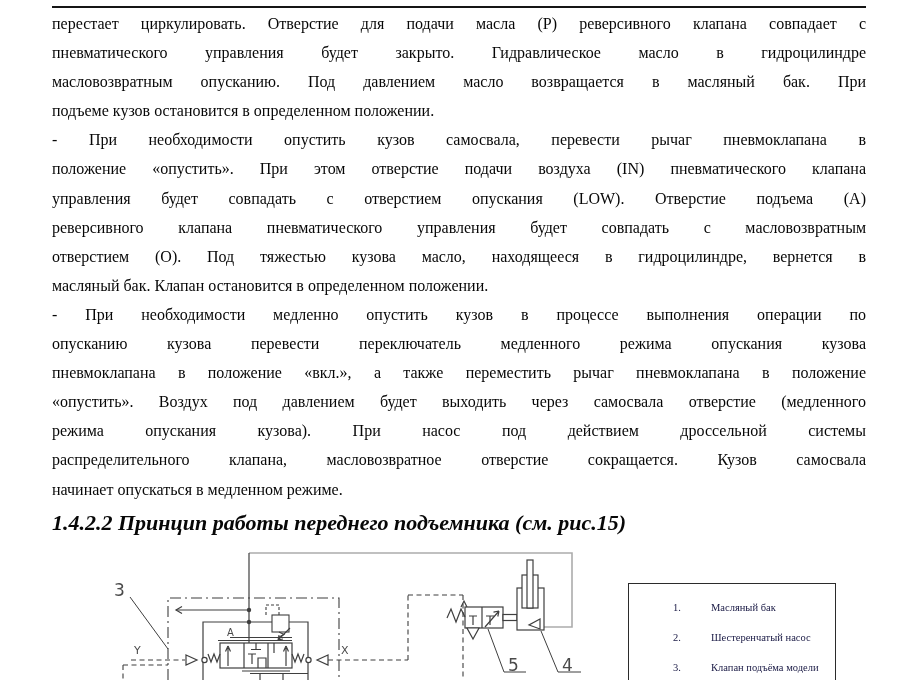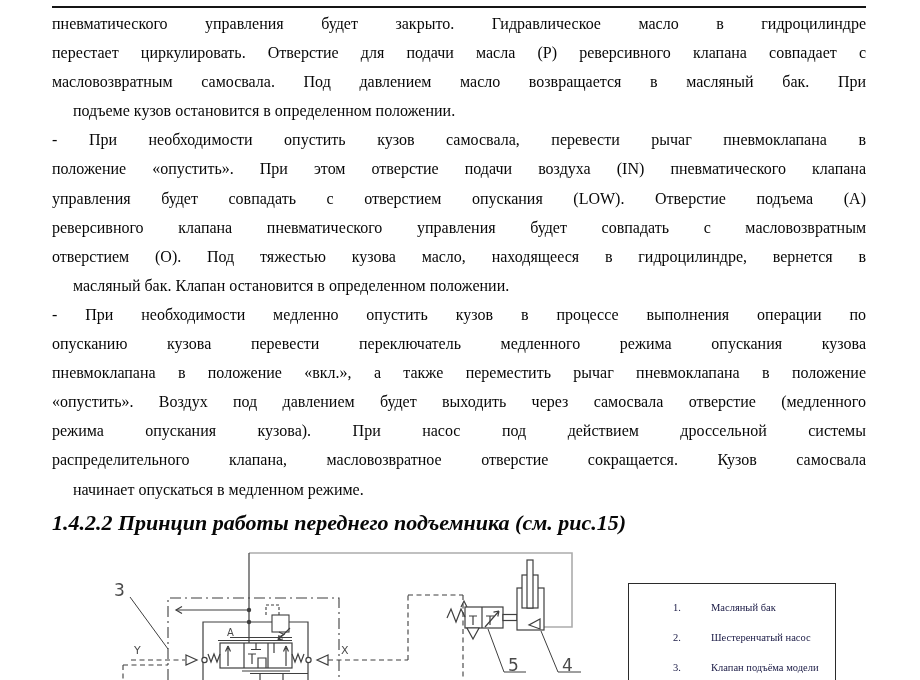--- a/index.html
+++ b/index.html
@@ -7,21 +7,21 @@
     position:relative; width:920px; height:680px; background:#ffffff;
     overflow:hidden; font-family:"Liberation Serif", serif; color:#070707;
   }
   .top-rule { position:absolute; left:52px; top:6px; width:814px; height:2px; background:#151515; }
   .body-text { position:absolute; left:52px; top:9px; width:814px; font-size:16px; }
   .para { margin:0; }
   .tline {
     height:29.1px; line-height:29.1px; overflow:hidden; white-space:nowrap;
     text-align:justify; text-align-last:justify;
   }
-  .tline.last { text-align-last:left;margin-left:21px; }
+  .tline.last { text-align-last:left; }
   .heading {
     position:absolute; left:52px; top:510px; width:814px;
     font-size:22px; font-weight:bold; font-style:italic;
   }
   .figure { position:absolute; left:0; top:545px; }
   svg .ink   { stroke:var(--ink,#3f3f3f); fill:none; }
   svg .inkf  { fill:var(--ink,#3f3f3f); stroke:none; }
   svg .pipe  { stroke:var(--pipe,#acacac); fill:none; }
   svg .wfill { fill:#ffffff; stroke:var(--ink,#3f3f3f); }
   svg text   { fill:#4a4a4a; font-family:"DejaVu Sans", sans-serif; }
@@ -36,23 +36,23 @@
   .legend-label { position:absolute; left:82px; }
 </style>
 </head>
 <body>
 
 <div class="page">
   <div class="top-rule"></div>
 
   <div class="body-text">
       <div class="para">
+        <div class="tline">перестает циркулировать. Отверстие для подачи масла (Р) реверсивного клапана совпадает с</div>
         <div class="tline">пневматического управления будет закрыто. Гидравлическое масло в гидроцилиндре</div>
-        <div class="tline">перестает циркулировать. Отверстие для подачи масла (Р) реверсивного клапана совпадает с</div>
-        <div class="tline">масловозвратным самосвала. Под давлением масло возвращается в масляный бак. При</div>
+        <div class="tline">масловозвратным опусканию. Под давлением масло возвращается в масляный бак. При</div>
         <div class="tline last">подъеме кузов остановится в определенном положении.</div>
       </div>
       <div class="para">
         <div class="tline">- При необходимости опустить кузов самосвала,  перевести рычаг пневмоклапана в</div>
         <div class="tline">положение «опустить». При этом отверстие подачи воздуха (IN) пневматического клапана</div>
         <div class="tline">управления будет совпадать с отверстием опускания (LOW). Отверстие подъема (А)</div>
         <div class="tline">реверсивного клапана пневматического управления будет совпадать с масловозвратным</div>
         <div class="tline">отверстием (О). Под тяжестью кузова масло, находящееся в гидроцилиндре, вернется в</div>
         <div class="tline last">масляный бак. Клапан остановится в определенном положении.</div>
       </div>

